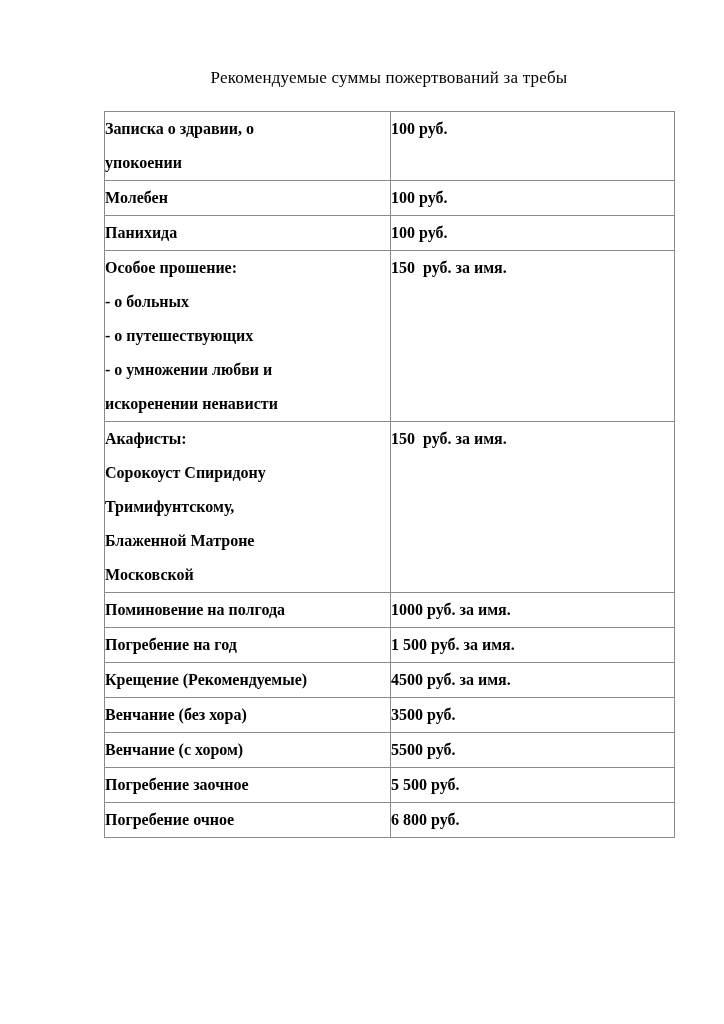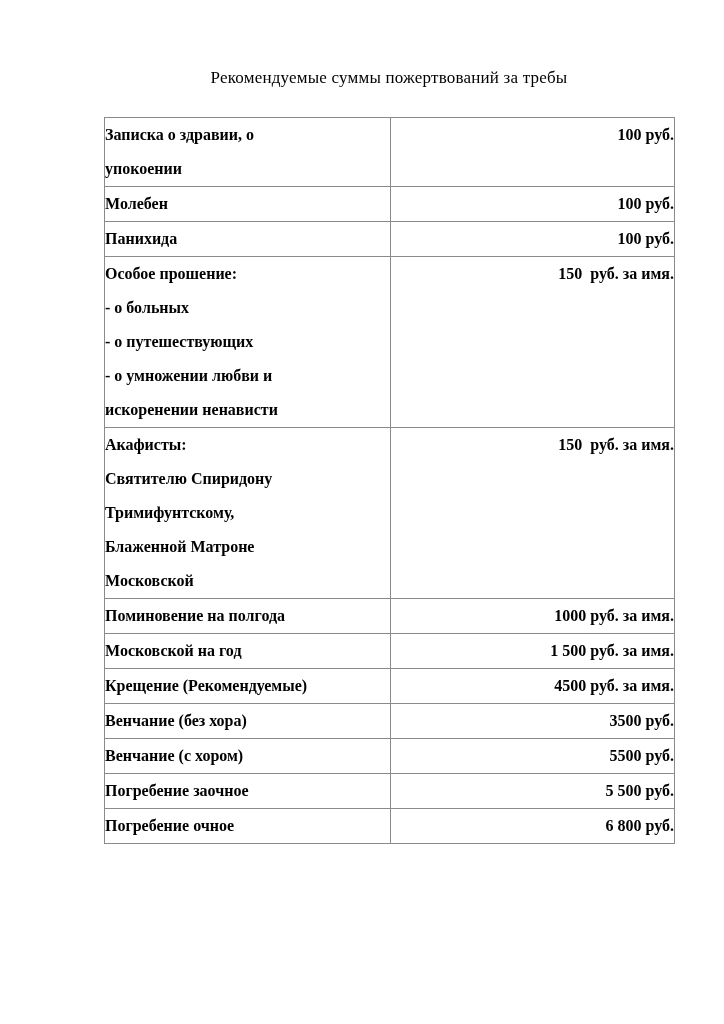--- a/index.html
+++ b/index.html
@@ -23,39 +23,39 @@
     font-size: 17px;
     font-weight: 400;
     line-height: 23px;
     letter-spacing: 0.2px;
   }
   table.donations {
     border-collapse: collapse;
     table-layout: fixed;
     width: 570px;
     margin-left: 104px;
-    margin-top: 28px;
+    margin-top: 22px;
   }
   table.donations td {
     border: 1px solid #8a8a8a;
     vertical-align: top;
     font-size: 16px;
     font-weight: 700;
     line-height: 34px;
     padding: 0;
     white-space: pre-wrap;
     overflow: hidden;
   }
   td.svc {
     text-align: left;
     padding-left: 6px;
     padding-right: 4px;
   }
   td.price {
-    text-align: right;
+    text-align: left;
     padding-left: 2px;
     padding-right: 2px;
   }
 </style>
 </head>
 <body>
 
 <div class="doc-title">Рекомендуемые суммы пожертвований за требы</div>
 
 <table class="donations">
@@ -80,32 +80,32 @@
       <tr>
         <td class="svc">Особое прошение:
 - о больных
 - о путешествующих
 - о умножении любви и
 искоренении ненависти</td>
         <td class="price">150  руб. за имя.</td>
       </tr>
       <tr>
         <td class="svc">Акафисты:
-Святителю Спиридону
+Сорокоуст Спиридону
 Тримифунтскому,
 Блаженной Матроне
 Московской</td>
         <td class="price">150  руб. за имя.</td>
       </tr>
       <tr>
         <td class="svc">Поминовение на полгода</td>
         <td class="price">1000 руб. за имя.</td>
       </tr>
       <tr>
-        <td class="svc">Московской на год</td>
+        <td class="svc">Погребение на год</td>
         <td class="price">1 500 руб. за имя.</td>
       </tr>
       <tr>
         <td class="svc">Крещение (Рекомендуемые)</td>
         <td class="price">4500 руб. за имя.</td>
       </tr>
       <tr>
         <td class="svc">Венчание (без хора)</td>
         <td class="price">3500 руб.</td>
       </tr>

